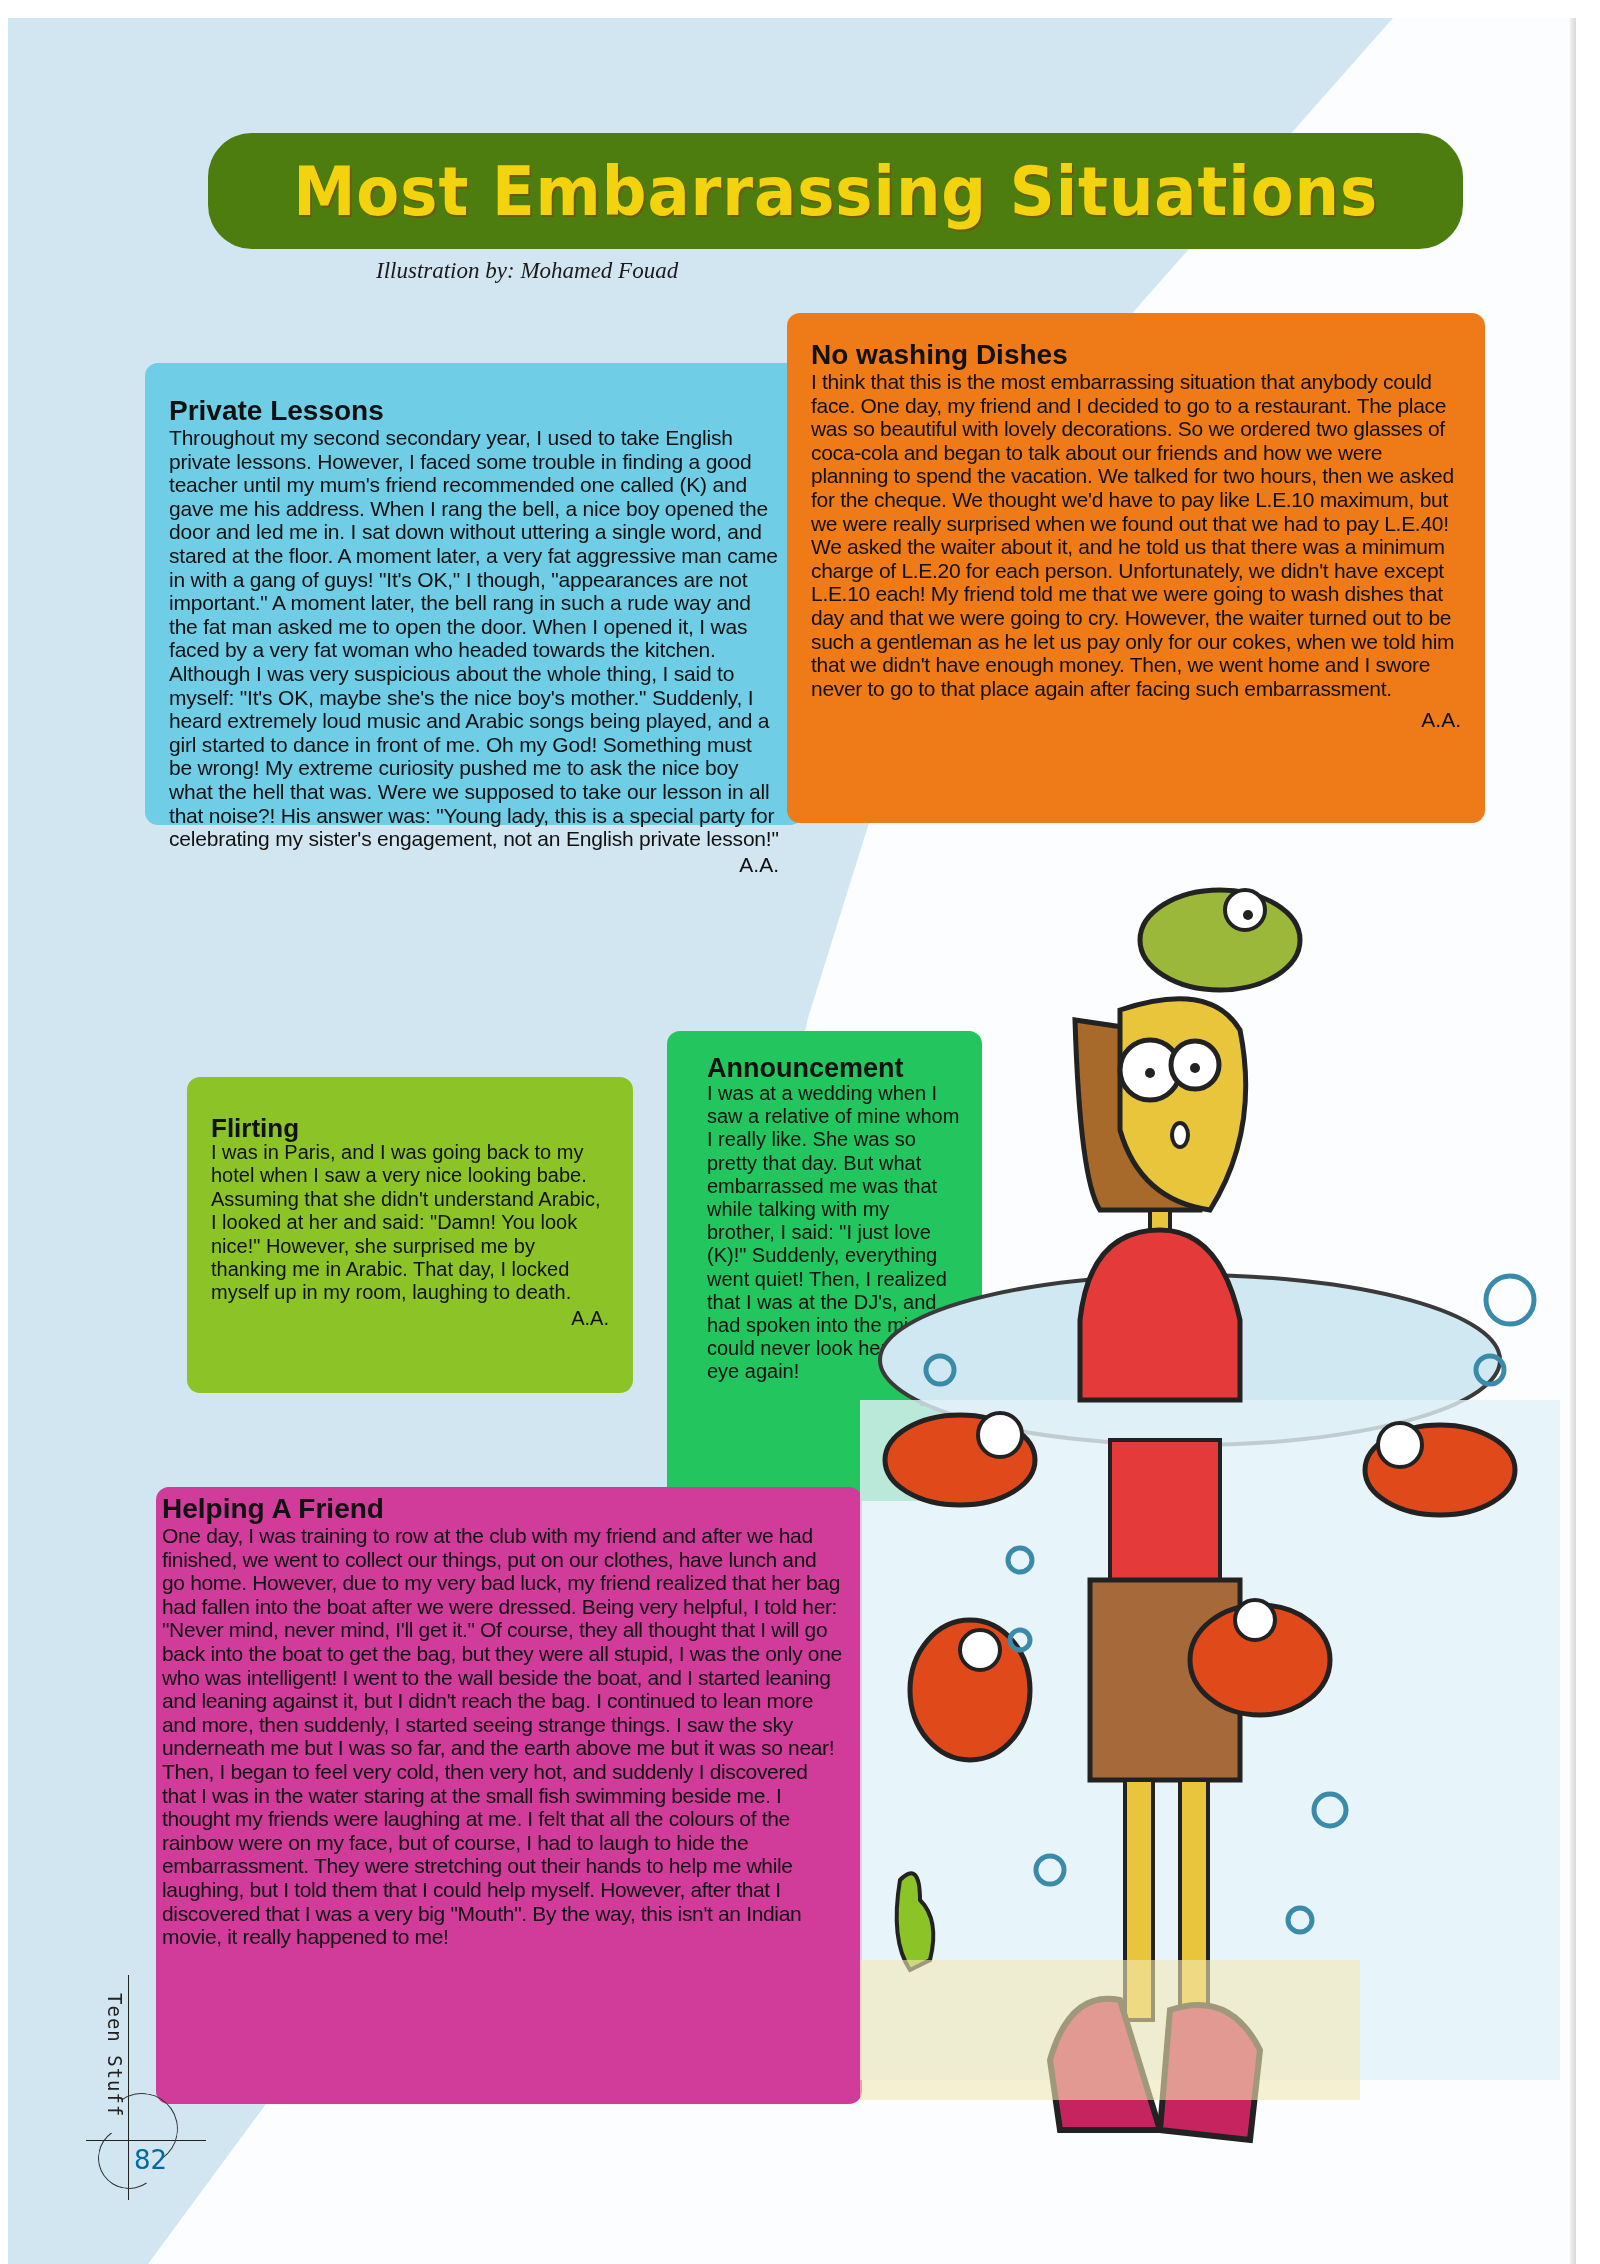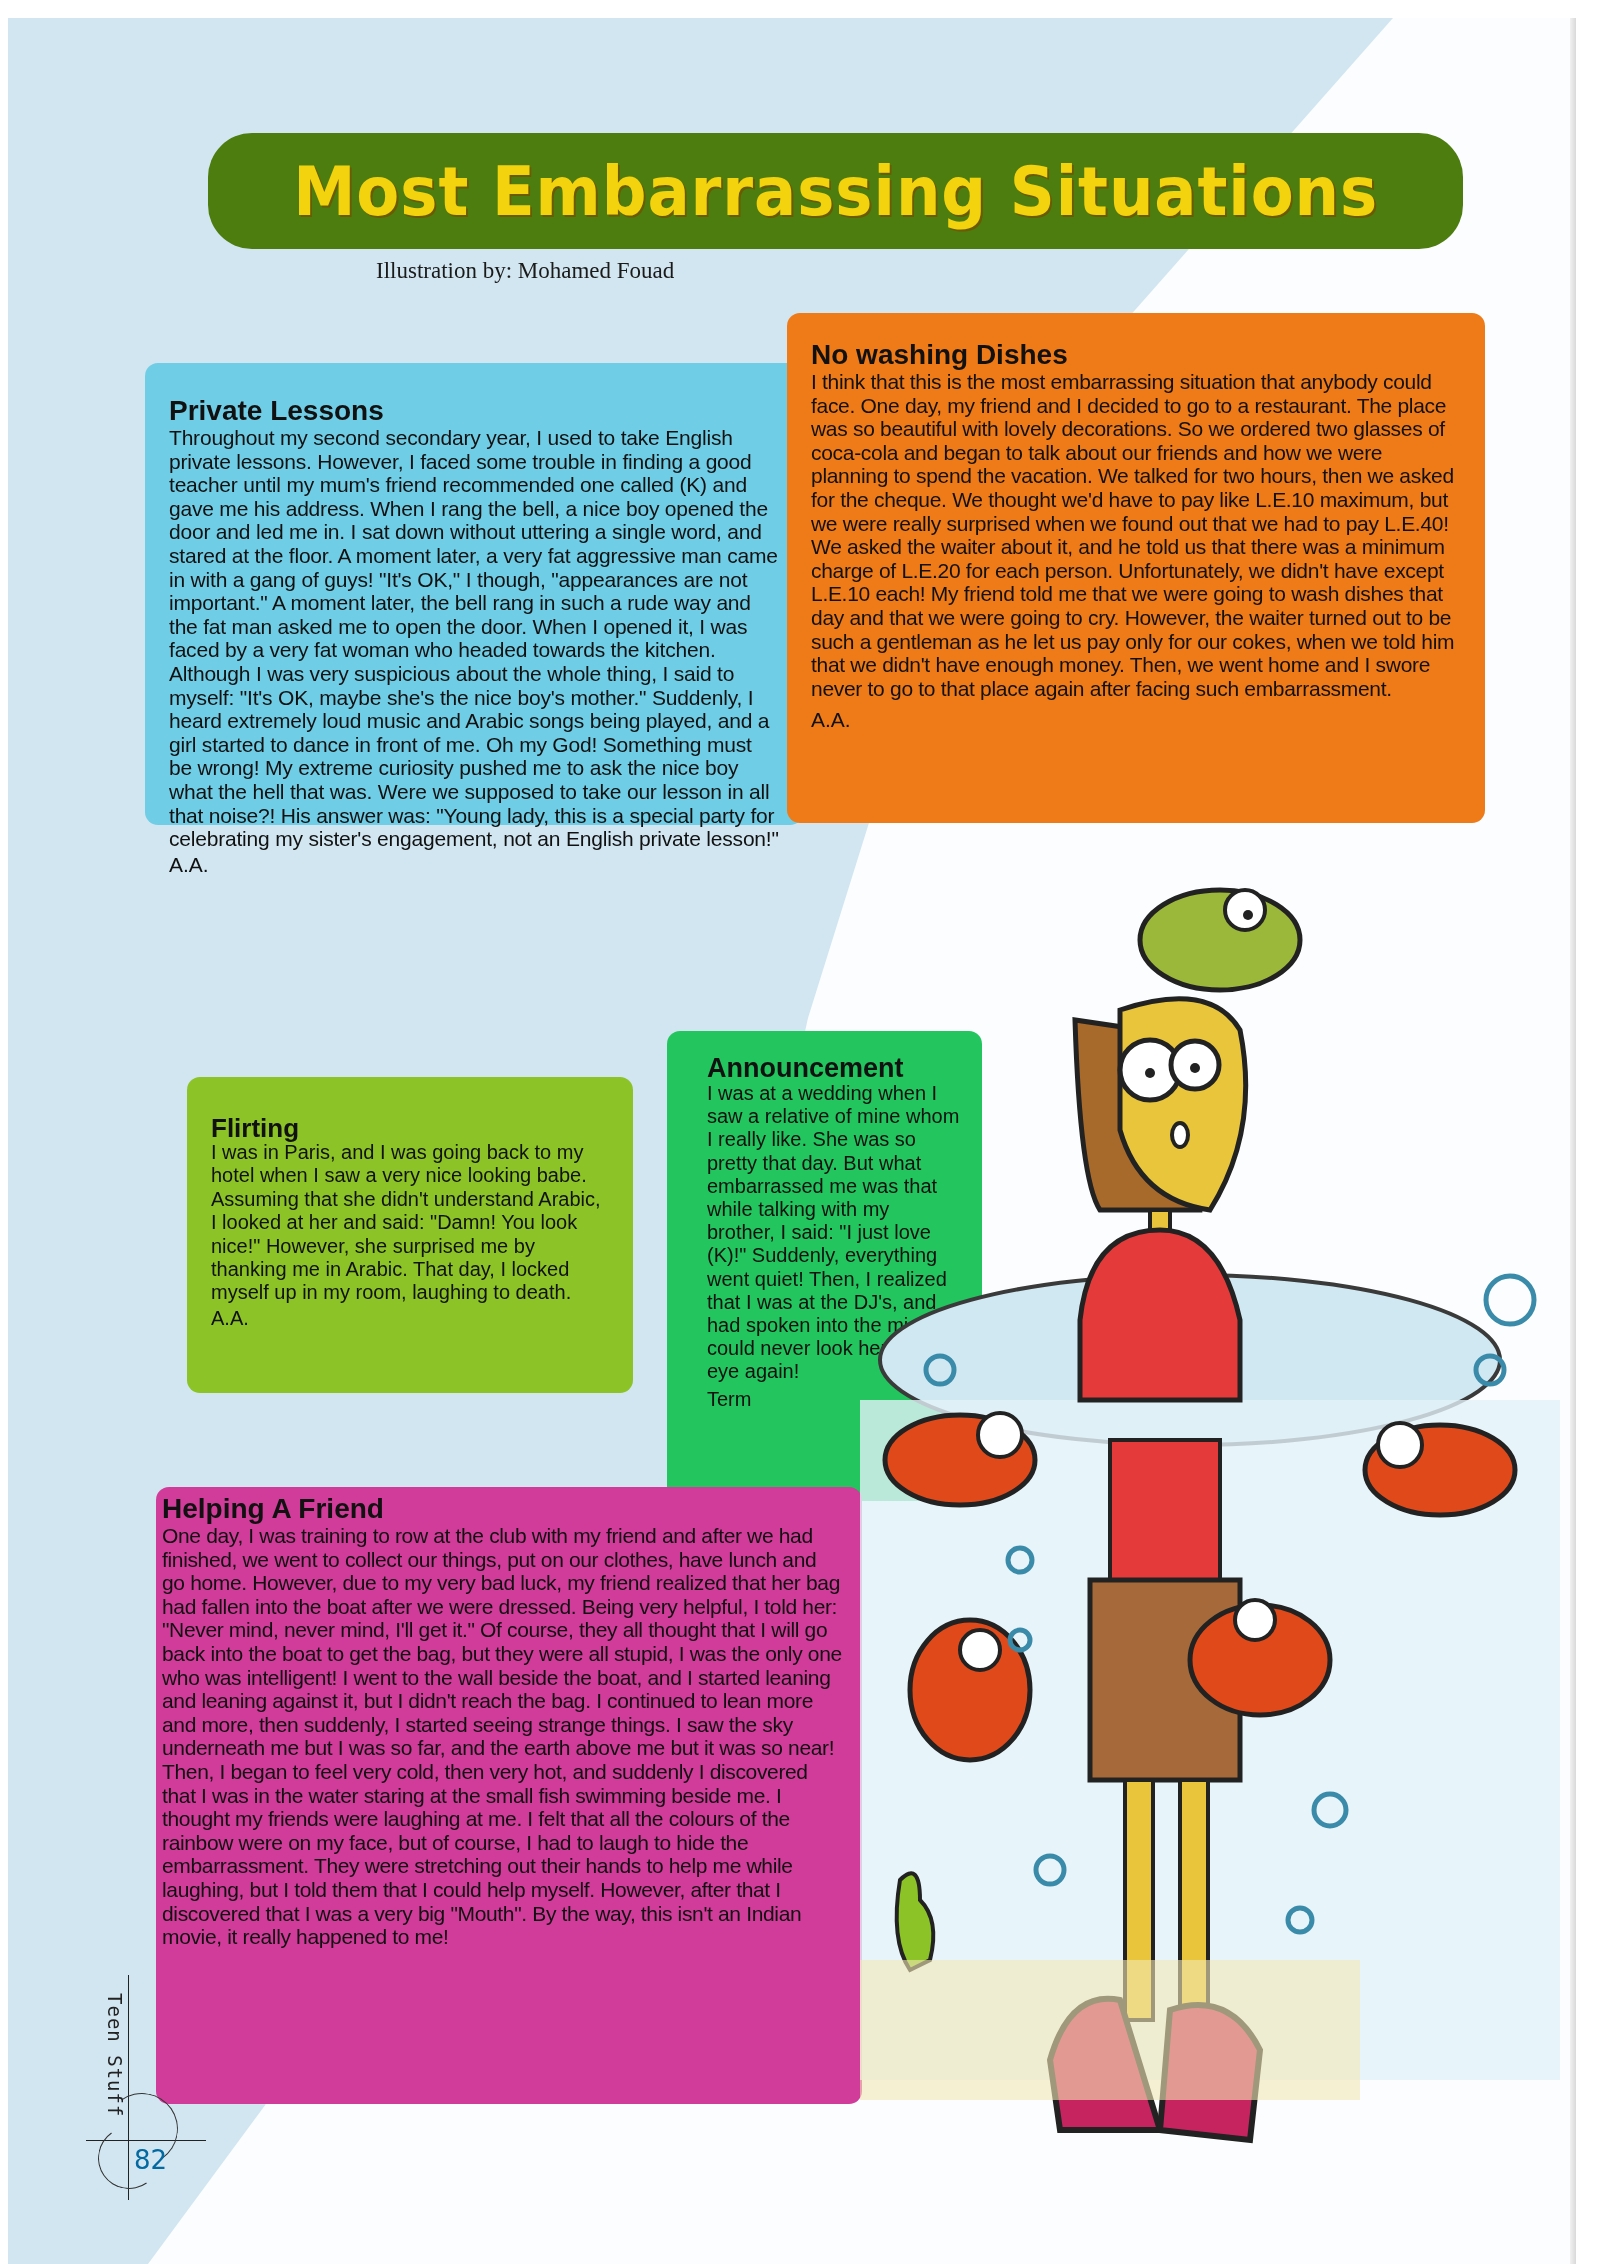--- a/index.html
+++ b/index.html
@@ -27,31 +27,31 @@
     display: flex; align-items: center; justify-content: center;
   }
   .title-text {
     color: #f3d20e; font-family: "DejaVu Sans", sans-serif; font-weight: bold;
     font-size: 68px; letter-spacing: 1px; transform: scaleX(0.92);
     text-shadow: 2px 2px 0 #6b5a00;
     white-space: nowrap;
   }
   .credit {
     position: absolute; left: 376px; top: 258px;
-    font-family: "Liberation Serif", serif; font-size: 23px; color: #1a1a1a;
+    font-family: "Liberation Serif", serif; font-style: italic; font-size: 23px; color: #1a1a1a;
   }
   .box {
     position: absolute; border-radius: 13px; box-sizing: border-box;
     color: #111; font-family: "Liberation Sans", sans-serif;
   }
   .box h2 {
     margin: 0; font-weight: bold; line-height: 1;
   }
   .box p { margin: 0; }
-  .box .sig { text-align: left; }
+  .box .sig { text-align: right; }
 
   .b-private { left: 145px; top: 363px; width: 658px; height: 462px; background: #70cde6; padding: 34px 24px 0 24px; }
   .b-private h2 { font-size: 28px; margin-bottom: 1px; }
   .b-private p { font-size: 21px; line-height: 23.6px; letter-spacing: -0.2px; }
   .b-private .sig { font-size: 21px; margin-top: 2px; }
 
   .b-dishes { left: 787px; top: 313px; width: 698px; height: 510px; background: #ef7a18; padding: 28px 24px 0 24px; }
   .b-dishes h2 { font-size: 28px; margin-bottom: 1px; }
   .b-dishes p { font-size: 21px; line-height: 23.6px; letter-spacing: -0.3px; }
   .b-dishes .sig { font-size: 21px; margin-top: 8px; }

